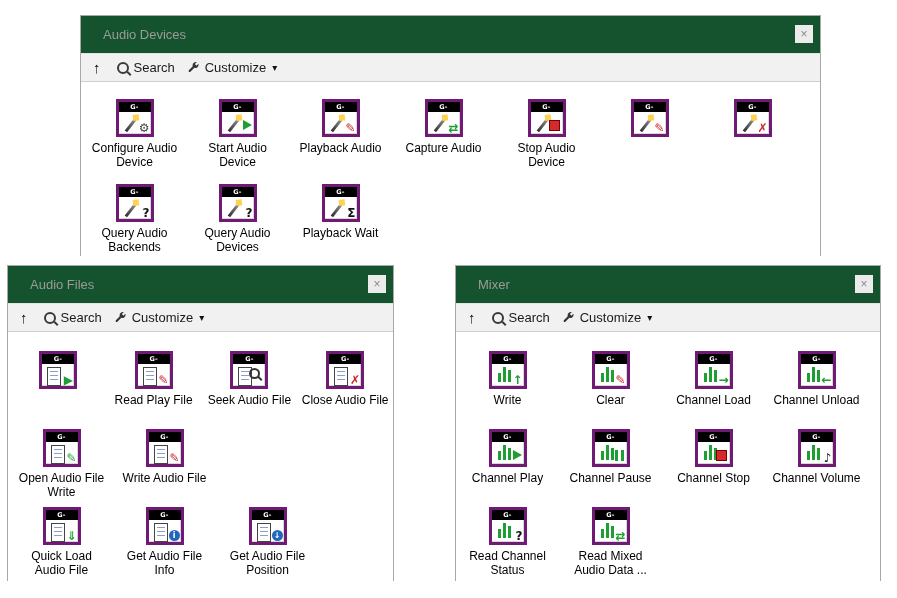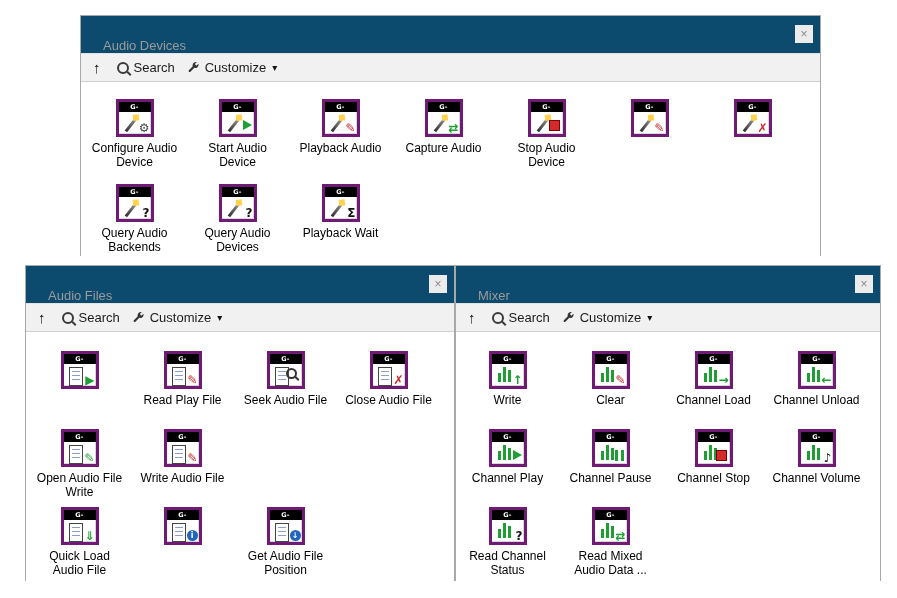--- a/index.html
+++ b/index.html
@@ -2,24 +2,24 @@
 <html><head>
 <meta charset="utf-8">
 <style>
   html,body{margin:0;padding:0;background:#fff;}
   body{font-family:"Liberation Sans","DejaVu Sans",sans-serif;-webkit-font-smoothing:antialiased;}
   .canvas{position:relative;width:897px;height:598px;background:#ffffff;overflow:hidden;}
 
   
   .pwin{position:absolute;background:#fff;border:1px solid #a8a8a8;box-sizing:border-box;}
   .win-devices{left:80px;top:15px;width:741px;height:241px;}
-  .win-files{left:25px;top:265px;width:430px;height:316px;}
+  .win-files{left:7px;top:265px;width:387px;height:316px;}
   .win-mixer{left:455px;top:265px;width:426px;height:316px;}
 
-  .titlebar{position:relative;height:37px;display:flex;align-items:flex-end;padding-left:22px;background:#0c4a6e;}
+  .titlebar{position:relative;height:37px;display:flex;align-items:center;padding-left:22px;background:#14532d;}
   .title-text{font-size:13px;color:#9b9b9b;}
   .close-btn{position:absolute;top:9px;right:7px;width:18px;height:18px;background:#ececec;border:none;color:#8a8a8a;
              font-size:12px;line-height:18px;text-align:center;padding:0;cursor:default;font-family:inherit;}
 
   .toolbar{height:29px;background:#f1f1f1;border-top:1px solid #e3e3e3;border-bottom:1px solid #cfcfcf;
            display:flex;align-items:center;padding:0 8px;box-sizing:border-box;}
   .tb-btn{display:flex;align-items:center;gap:5px;background:transparent;border:none;padding:2px 6px;margin:0;
           font-size:13px;color:#1a1a1a;font-family:inherit;cursor:default;}
   .tb-up{font-size:15px;font-weight:bold;color:#111;padding:0 4px;margin-right:6px;}
   .lens-icon{position:relative;display:inline-block;width:8px;height:8px;border:2px solid #3a3a3a;border-radius:50%;}
@@ -299,20 +299,21 @@
             <div class="item-label">Quick Load Audio File</div>
           </div>
           <div class="palette-item">
             <div class="vi-icon">
               <div class="vi-band">G-AUDIO</div>
               <div class="vi-body">
                 <span class="base-file"></span>
                 <span class="ov-badge">i</span>
               </div>
             </div>
+            <div class="item-label">Get Audio File Info</div>
           </div>
           <div class="palette-item">
             <div class="vi-icon">
               <div class="vi-band">G-AUDIO</div>
               <div class="vi-body">
                 <span class="base-file"></span>
                 <span class="ov-badge">↓</span>
               </div>
             </div>
             <div class="item-label">Get Audio File Position</div>

